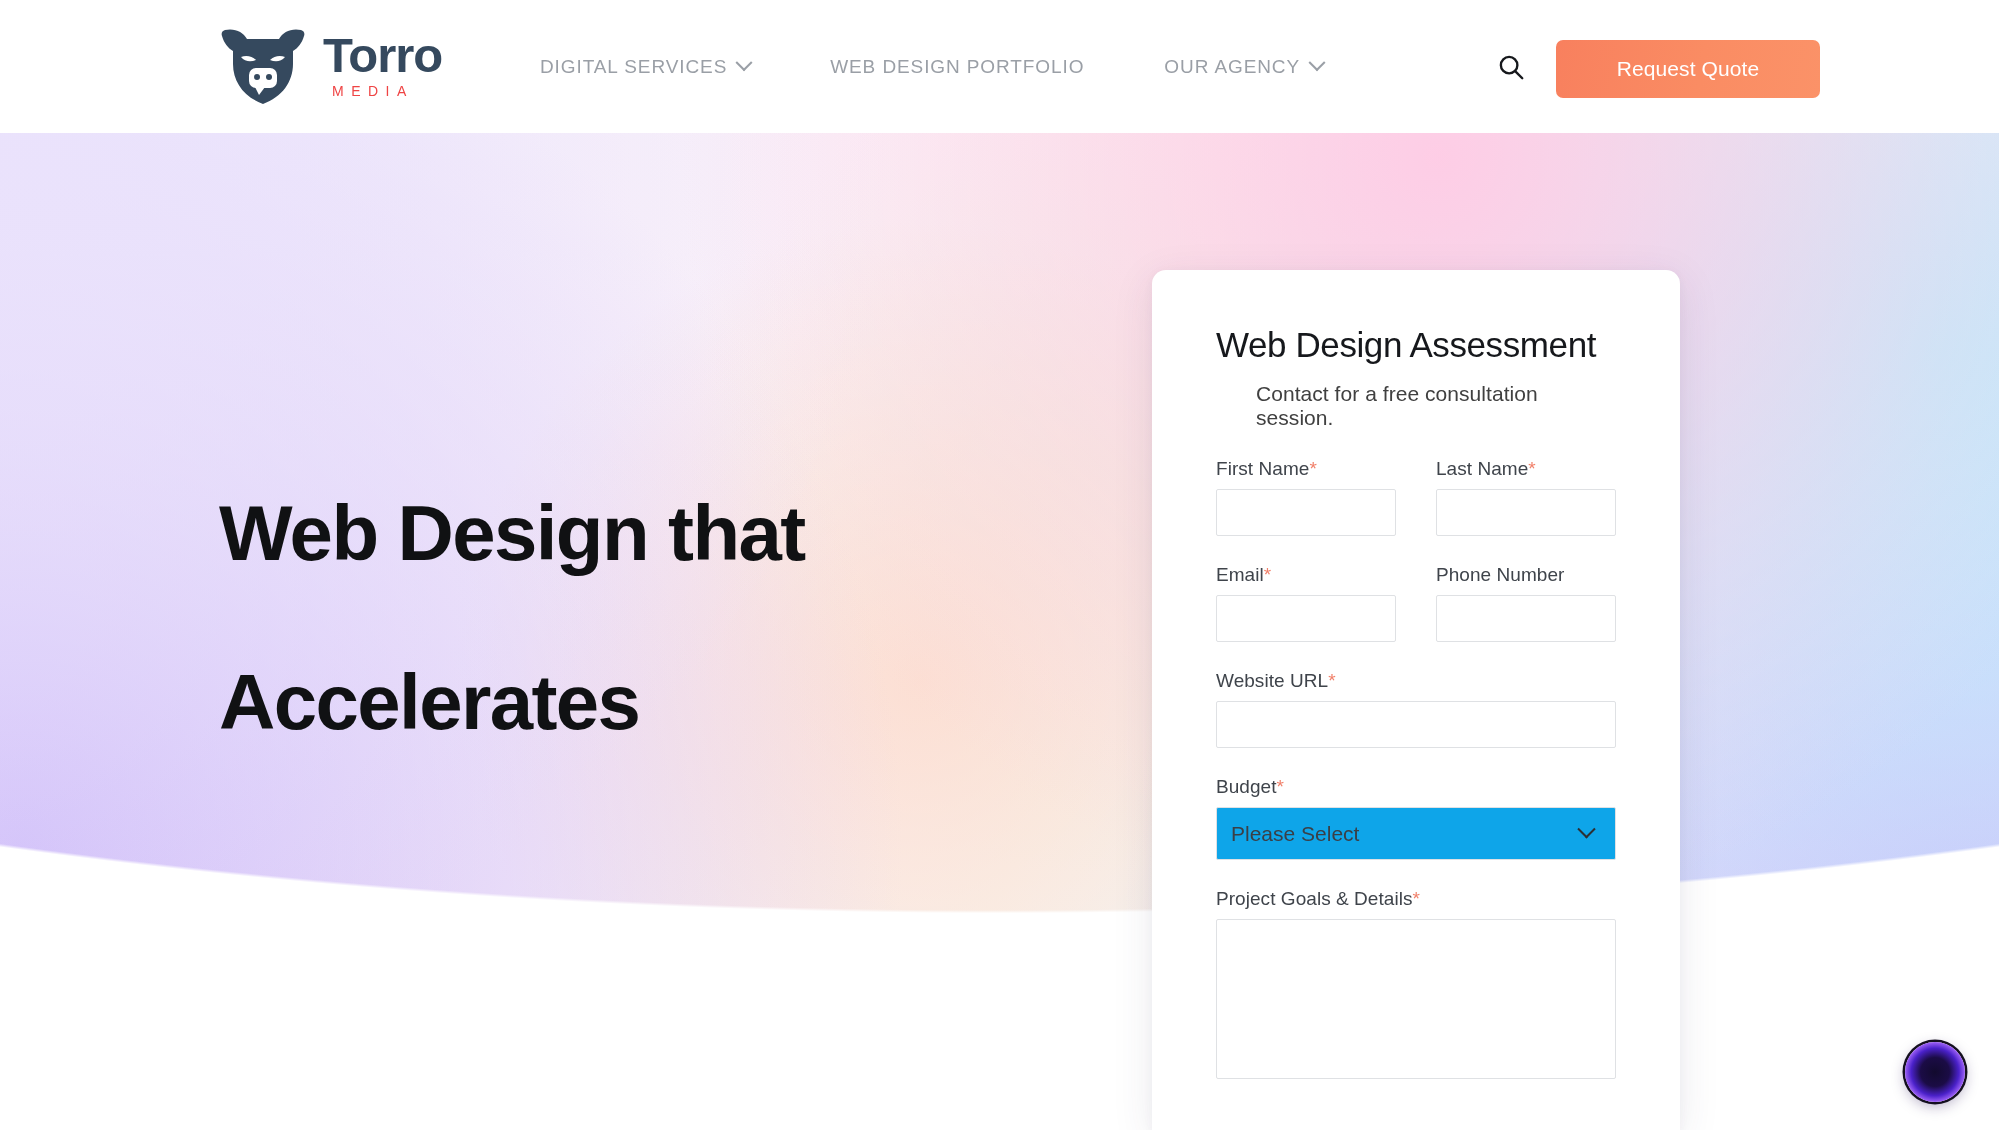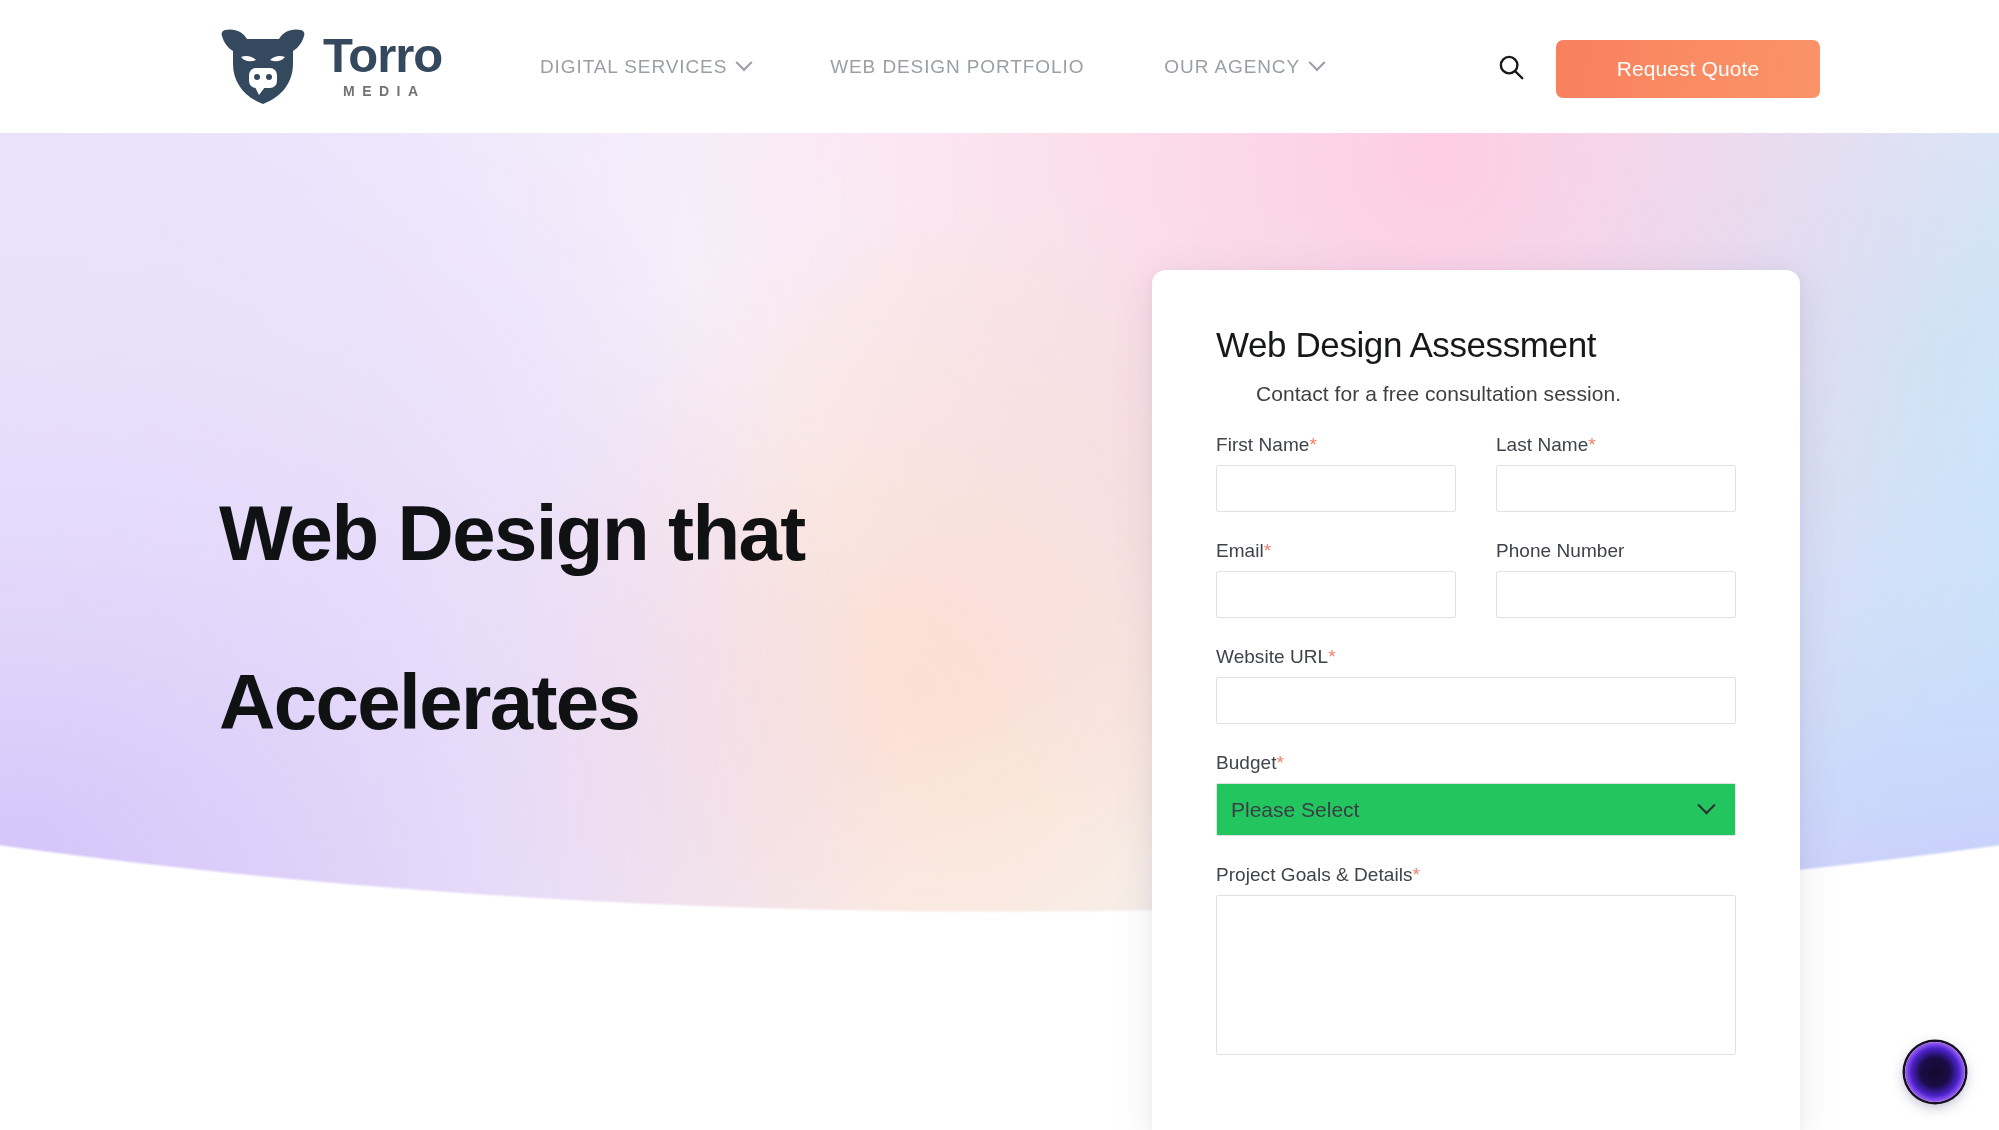--- a/index.html
+++ b/index.html
@@ -28,22 +28,22 @@
     display:flex; align-items:center; gap:16px;
     cursor:pointer;
   }
   .logo-mark { width:88px; height:78px; display:block; }
   .logo-text { display:flex; flex-direction:column; justify-content:center; }
   .logo-name {
     font-size:49px; line-height:0.98; font-weight:700; letter-spacing:-1px;
     color:#35495e;
   }
   .logo-sub {
-    font-size:14px; letter-spacing:7.5px; font-weight:700;
-    color:#737373; margin-top:3px; margin-left:20px;
+    font-size:14px; letter-spacing:7.5px; font-weight:400;
+    color:#ef4444; margin-top:3px; margin-left:9px;
   }
 
   .nav { position:absolute; left:540px; top:0; height:133px; display:flex; align-items:center; gap:4px; }
   .nav-item {
     display:flex; align-items:center; gap:11px;
     color:#9a9fa6; font-size:19px; letter-spacing:0.9px;
     font-weight:400; cursor:pointer; white-space:nowrap;
     padding:0 38px;
   }
   .nav-item:first-child { padding-left:0; }
@@ -97,21 +97,21 @@
     font-size:78px; line-height:1.08; font-weight:400;
     letter-spacing:-1.6px; color:#101113;
     white-space:pre-line;
   }
   .hero-title-lines { position:relative;font-weight:bold; }
   .hl-wrap { position:relative; display:inline-block; }
 
   
   .form-card {
     position:absolute; left:1152px; top:270px;
-    width:648px; height:860px;
+    width:528px; height:860px;
     background:#ffffff;
     border-radius:14px 14px 0 0;
     box-shadow:0 10px 42px rgba(60,50,90,0.10), 0 2px 10px rgba(60,50,90,0.05);
     padding:54px 64px 0 64px;
     z-index:20;
     overflow:hidden;
   }
   .form-title {
     font-size:35px; font-weight:500; color:#16181c;
     letter-spacing:-0.4px; line-height:1.2;
@@ -132,21 +132,21 @@
   .field-input {
     width:100%; height:47px;
     border:1px solid #dfe1e4; border-radius:2px;
     background:#ffffff; outline:none;
     font-size:18px; color:#222; padding:0 12px;
     font-family:"Liberation Sans", sans-serif;
   }
   .field-select {
     width:100%; height:53px;
     border:1px solid #dfe1e4; border-radius:2px;
-    background:#22c55e; outline:none;
+    background:#0ea5e9; outline:none;
     font-size:21px; color:#3a3f46; padding:0 14px;
     display:flex; align-items:center; justify-content:space-between;
     cursor:pointer;
   }
   .sel-chev {
     width:13px; height:13px;
     border-right:2.4px solid #2c2f33; border-bottom:2.4px solid #2c2f33;
     transform:rotate(45deg) translate(-3px,-3px); margin-right:8px;
   }
   .field-textarea {

